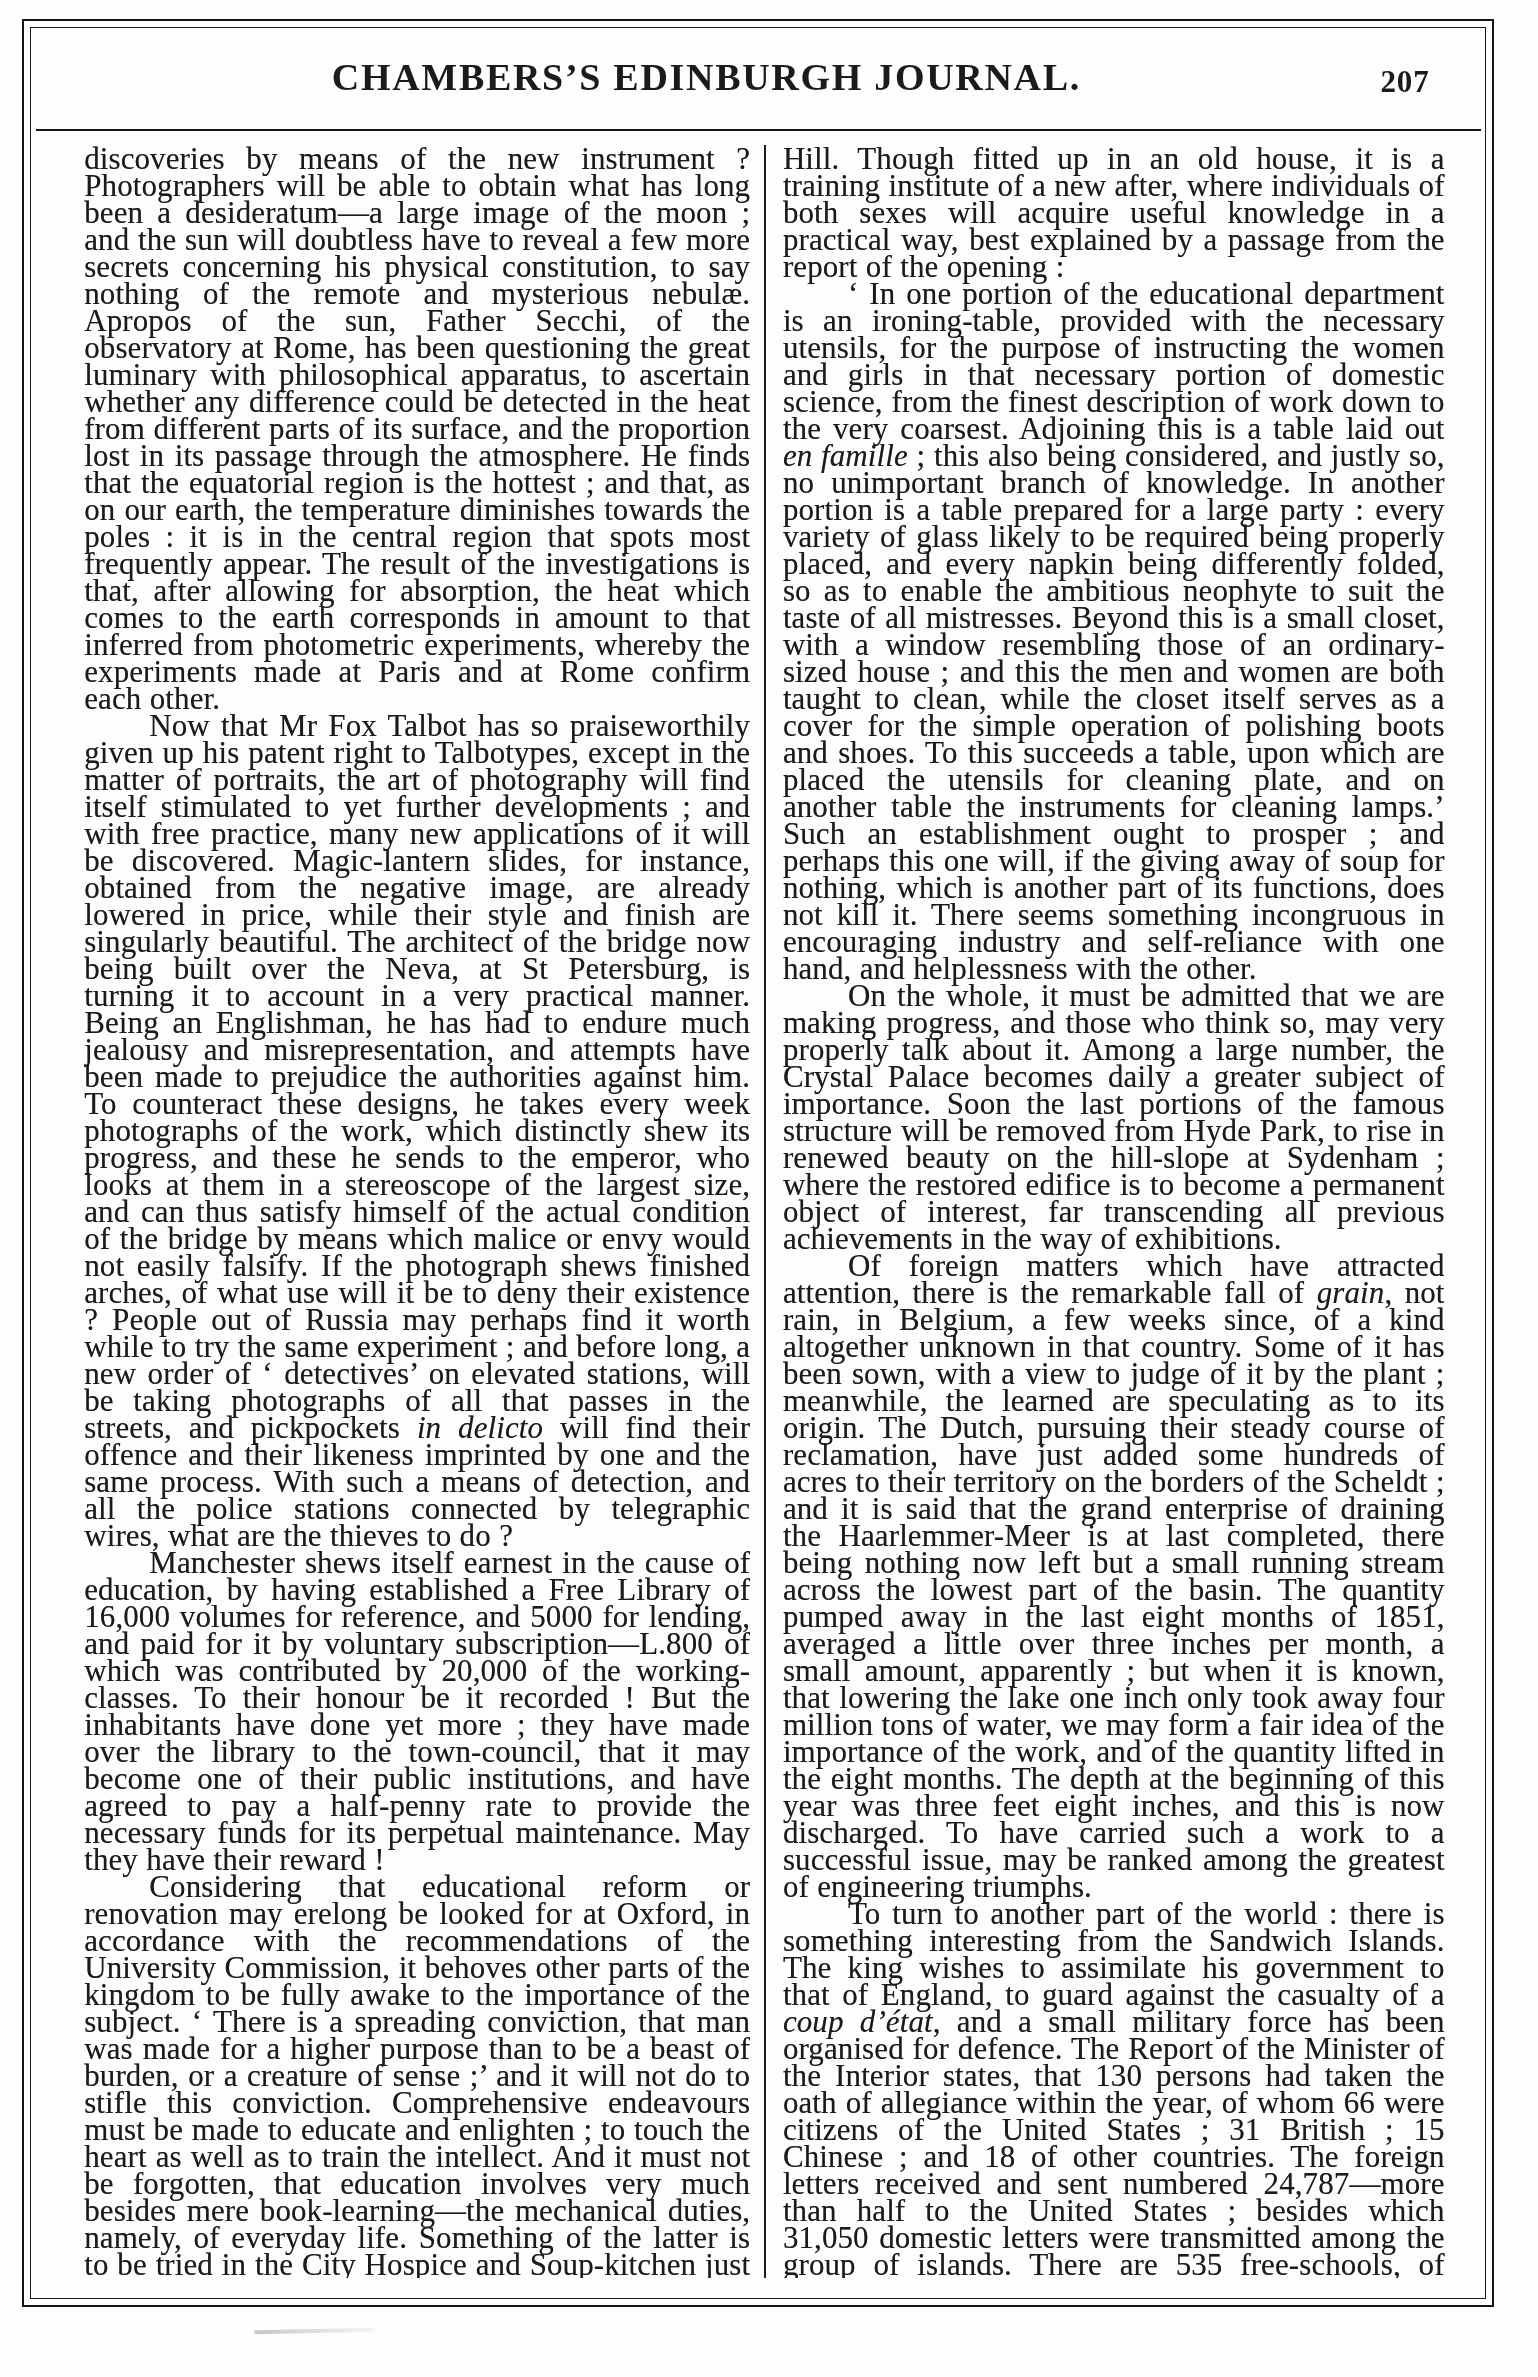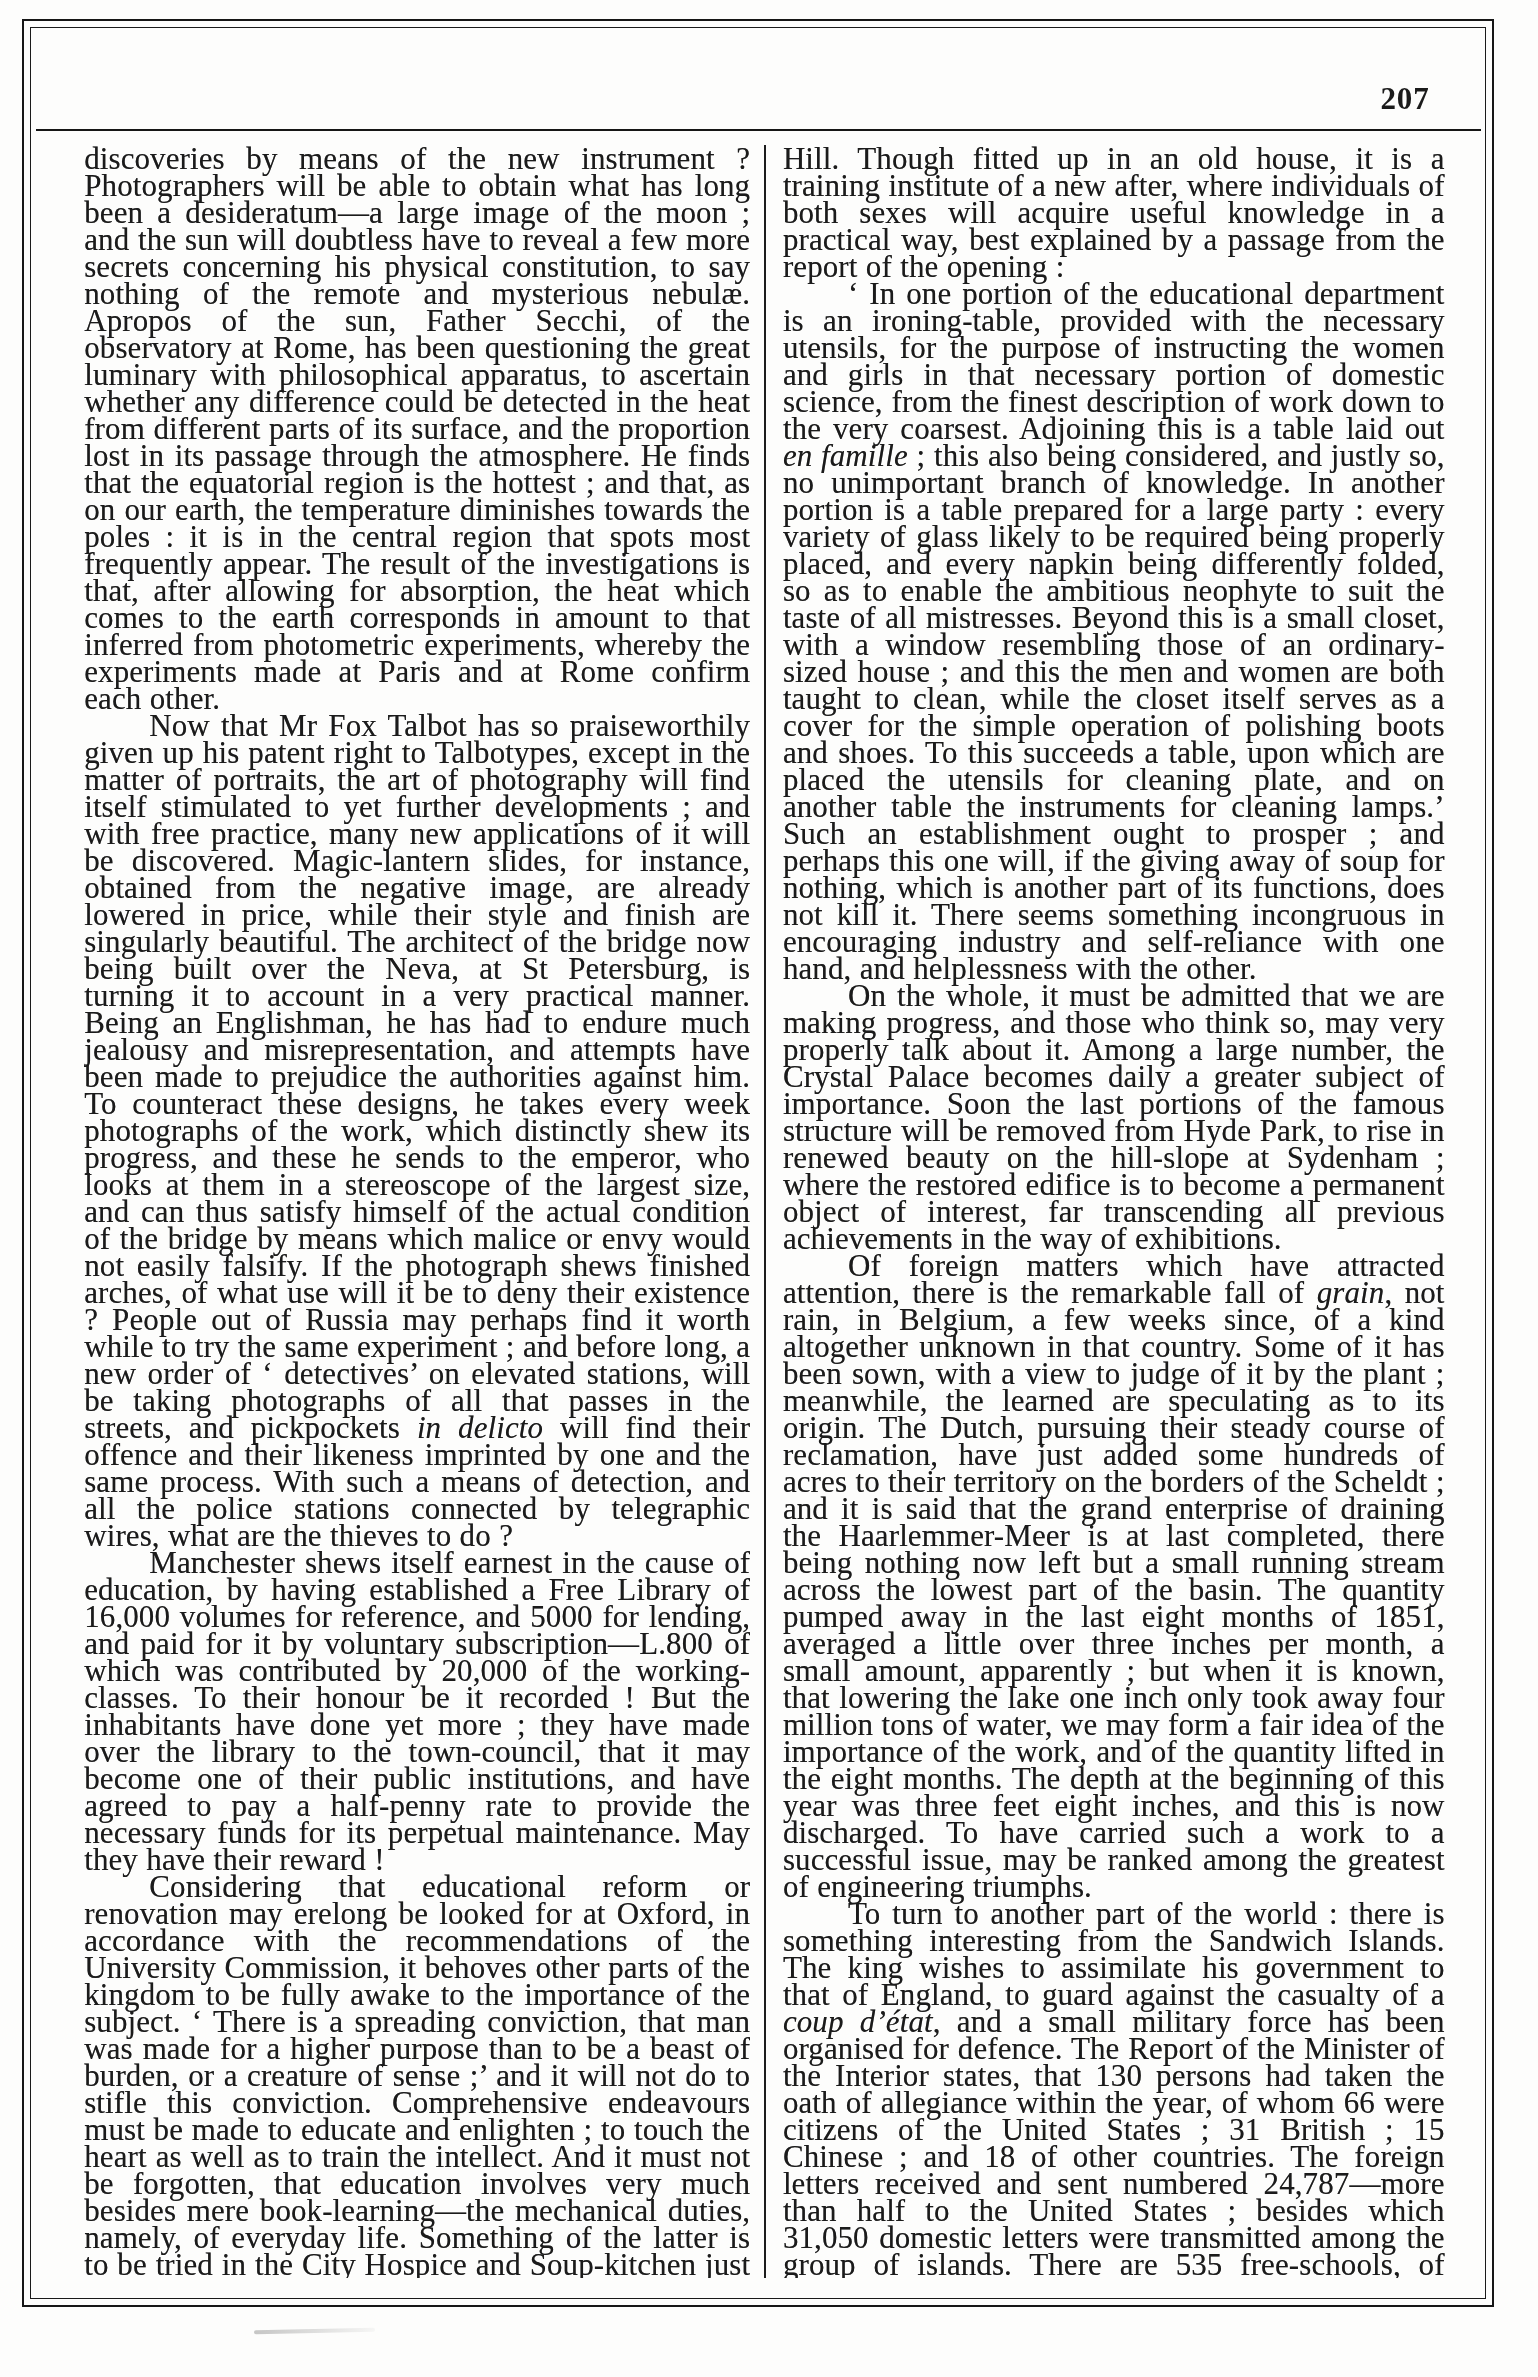--- a/index.html
+++ b/index.html
@@ -31,21 +31,21 @@
   .page-inner { position: absolute; inset: 7.8px; }
   .header { position: relative; height: 100px; }
   .journal-title {
     position: absolute; left: 0; right: 104px; top: 26px;
     text-align: center;
     font-size: 38px; font-weight: bold;
     letter-spacing: 1.7px;
     white-space: nowrap;
   }
   .page-number {
-    position: absolute; right: 55px; top: 52px;
+    position: absolute; right: 55px; top: 35px;
     font-size: 31px; font-weight: bold;
     letter-spacing: 0.9px;
   }
   .header-rule {
     position: absolute; top: 100px; left: 3.5px; right: 3.5px;
     height: 2.6px; background: #161616;
   }
   .columns {
     position: absolute;
     top: 116px; left: 52px; right: 40px; bottom: 19px;
@@ -79,20 +79,21 @@
   }
 </style>
 </head>
 <body>
 
 <div class="scan">
   <div class="page-frame">
     <div class="page-inner">
 
       <div class="header">
+        <div class="journal-title">CHAMBERS’S EDINBURGH JOURNAL.</div>
         <div class="page-number">207</div>
       </div>
 
       <div class="header-rule"></div>
 
       <div class="columns">
         <div class="column col-left">
             <p class="para"><span>discoveries by means of the new instrument ?  Photographers will be able to obtain what has long been a desideratum—a large image of the moon ; and the sun will doubtless have to reveal a few more secrets concerning his physical constitution, to say nothing of the remote and mysterious nebulæ.  Apropos of the sun, Father Secchi, of the observatory at Rome, has been questioning the great luminary with philosophical apparatus, to ascertain whether any difference could be detected in the heat from different parts of its surface, and the proportion lost in its passage through the atmosphere.  He finds that the equatorial region is the hottest ; and that, as on our earth, the temperature diminishes towards the poles : it is in the central region that spots most frequently appear.  The result of the investigations is that, after allowing for absorption, the heat which comes to the earth corresponds in amount to that inferred from photometric experiments, whereby the experiments made at Paris and at Rome confirm each other.</span></p>
             <p class="para indent"><span>Now that Mr Fox Talbot has so praiseworthily given up his patent right to Talbotypes, except in the matter of portraits, the art of photography will find itself stimulated to yet further developments ; and with free practice, many new applications of it will be discovered.  Magic-lantern slides, for instance, obtained from the negative image, are already lowered in price, while their style and finish are singularly beautiful.  The architect of the bridge now being built over the Neva, at St Petersburg, is turning it to account in a very practical manner.  Being an Englishman, he has had to endure much jealousy and misrepresentation, and attempts have been made to prejudice the authorities against him.  To counteract these designs, he takes every week photographs of the work, which distinctly shew its progress, and these he sends to the emperor, who looks at them in a stereoscope of the largest size, and can thus satisfy himself of the actual condition of the bridge by means which malice or envy would not easily falsify.  If the photograph shews finished arches, of what use will it be to deny their existence ?  People out of Russia may perhaps find it worth while to try the same experiment ; and before long, a new order of ‘ detectives’ on elevated stations, will be taking photographs of all that passes in the streets, and pickpockets </span><i>in delicto</i><span> will find their offence and their likeness imprinted by one and the same process.  With such a means of detection, and all the police stations connected by telegraphic wires, what are the thieves to do ?</span></p>
             <p class="para indent"><span>Manchester shews itself earnest in the cause of education, by having established a Free Library of 16,000 volumes for reference, and 5000 for lending, and paid for it by voluntary subscription—L.800 of which was contributed by 20,000 of the working-classes.  To their honour be it recorded !  But the inhabitants have done yet more ; they have made over the library to the town-council, that it may become one of their public institutions, and have agreed to pay a half-penny rate to provide the necessary funds for its perpetual maintenance.  May they have their reward !</span></p>

